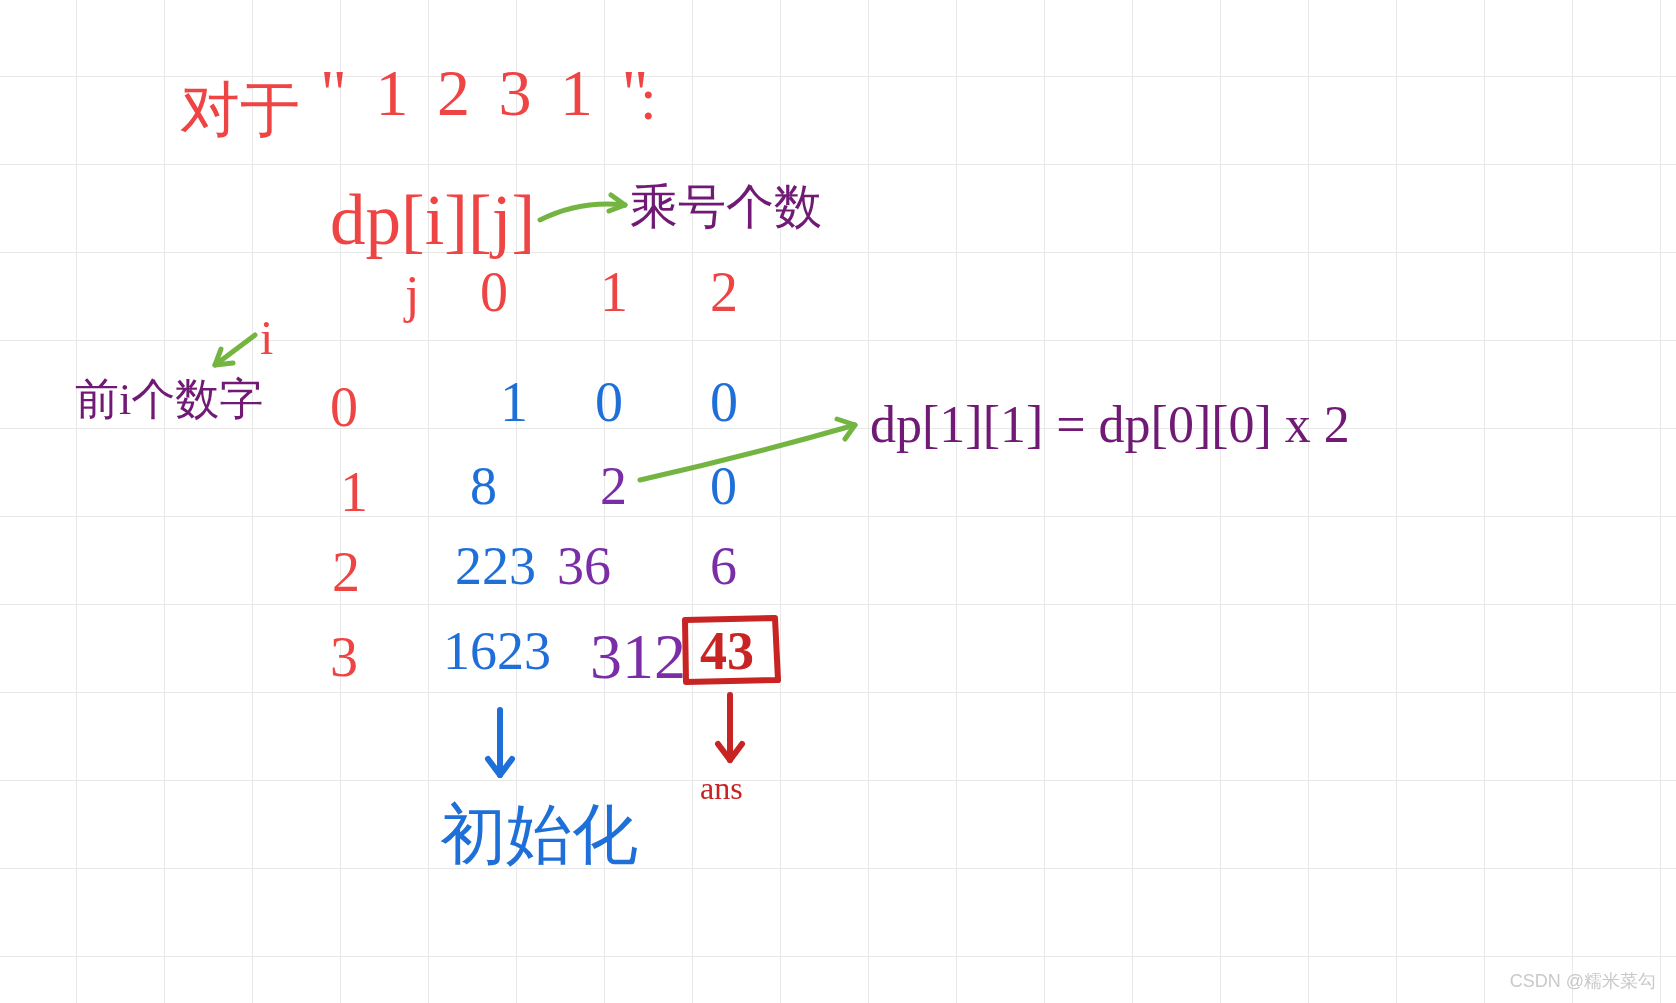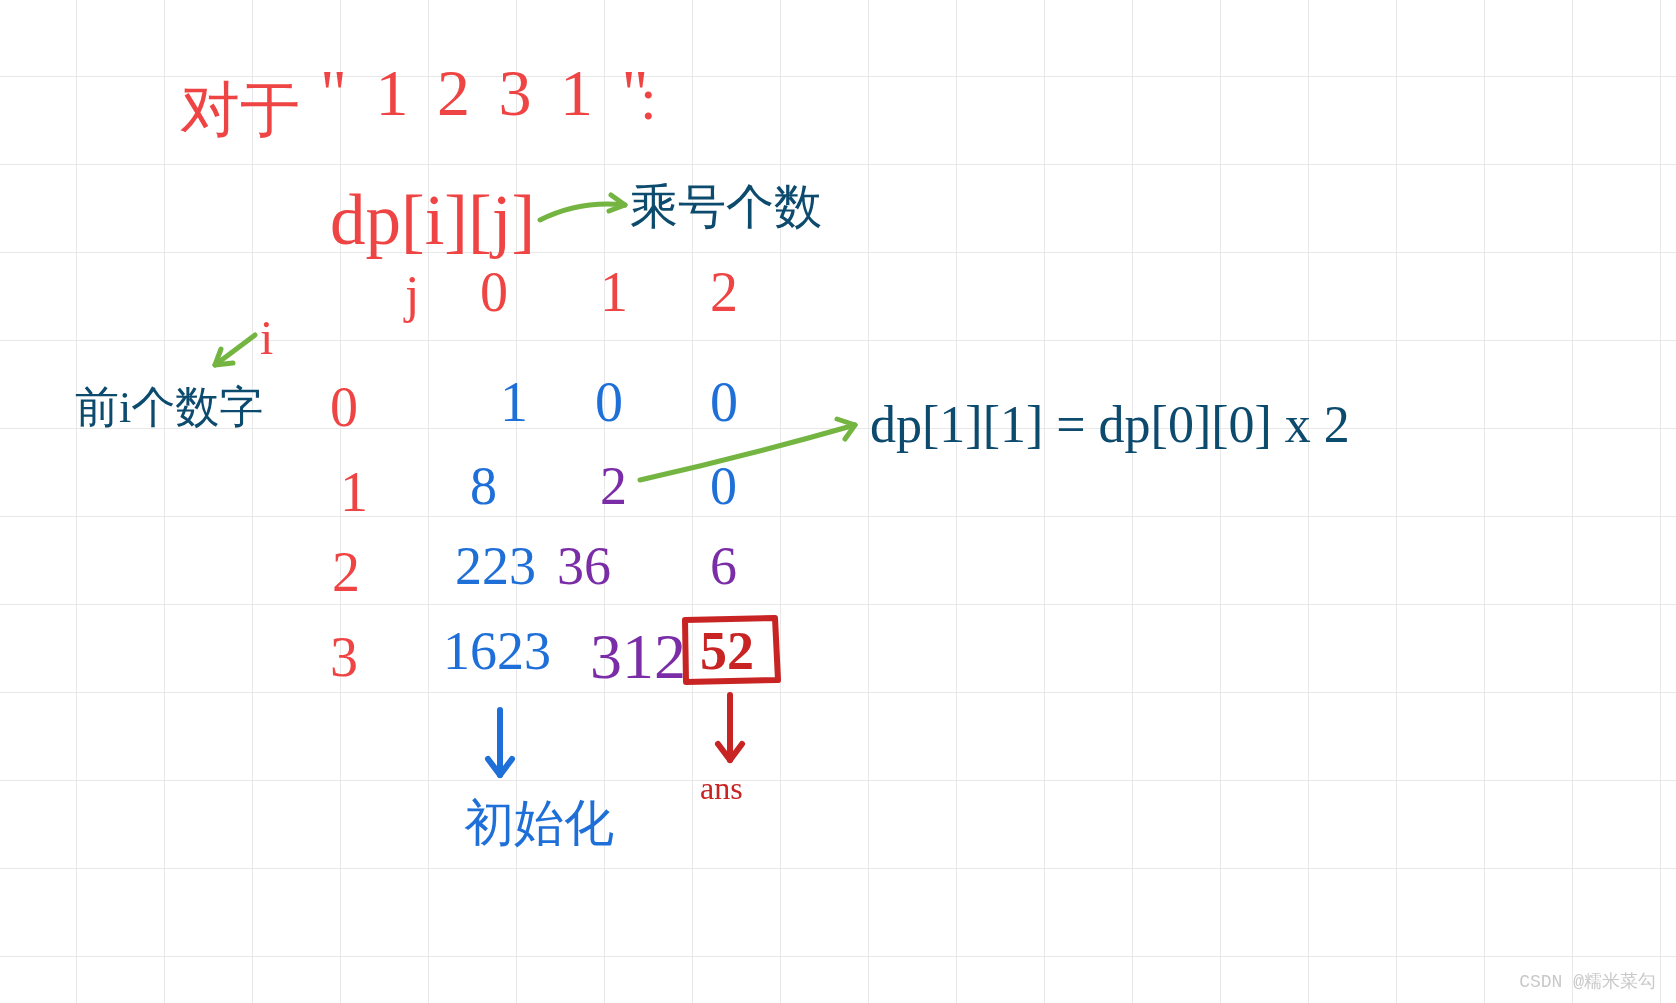--- a/index.html
+++ b/index.html
@@ -1,25 +1,25 @@
 <!DOCTYPE html>
 <html><head>
 <meta charset="utf-8">
 <style>
   html,body{margin:0;padding:0;width:1676px;height:1003px;overflow:hidden;font-family:"Comic Sans MS","Segoe Script","Bradley Hand",cursive}
   .grid{position:absolute;inset:0;
     background-image:linear-gradient(#e8e8e8 1px,transparent 1px),linear-gradient(90deg,#e8e8e8 1px,transparent 1px);
     background-size:88px 88px;background-position:-12px -12px}
   .t{position:absolute;white-space:nowrap}
   .black{color:#ef4444}
-  .green{color:#0c4a6e}
+  .green{color:#701a75}
   .blue{color:#1f6fd8}
   .purple{color:#7a2da6}
   .red{color:#c82424}
-  .wm{position:absolute;right:20px;bottom:10px;color:#c9c9c9;font-family:Liberation Mono, monospace;font-size:18px}
+  .wm{position:absolute;right:20px;bottom:10px;color:#c9c9c9;font-family:Liberation Sans, sans-serif;font-size:18px}
   svg{position:absolute;inset:0;width:1676px;height:1003px;pointer-events:none}
 </style>
 </head>
 <body>
 
 <div class="grid"></div>
 
 <div class="t black" style="left:180px;top:70px;font-size:60px">对于</div>
 <div class="t black" style="left:320px;top:55px;font-size:66px;letter-spacing:6px">" 1 2 3 1 "</div>
 <div class="t black" style="left:640px;top:65px;font-size:60px">:</div>
@@ -45,27 +45,27 @@
 <div class="t blue" style="left:470px;top:455px;font-size:54px">8</div>
 <div class="t purple" style="left:600px;top:455px;font-size:54px">2</div>
 <div class="t blue" style="left:710px;top:455px;font-size:54px">0</div>
 
 <div class="t blue" style="left:455px;top:535px;font-size:54px">223</div>
 <div class="t purple" style="left:557px;top:535px;font-size:54px">36</div>
 <div class="t purple" style="left:710px;top:535px;font-size:54px">6</div>
 
 <div class="t blue" style="left:443px;top:620px;font-size:54px">1623</div>
 <div class="t purple" style="left:590px;top:620px;font-size:64px">312</div>
-<div class="t red" style="left:700px;top:620px;font-size:54px;font-weight:bold">52</div>
+<div class="t red" style="left:700px;top:620px;font-size:54px;font-weight:bold">43</div>
 
 <div class="t green" style="left:630px;top:175px;font-size:48px">乘号个数</div>
-<div class="t green" style="left:75px;top:378px;font-size:44px">前i个数字</div>
+<div class="t green" style="left:75px;top:370px;font-size:44px">前i个数字</div>
 <div class="t green" style="left:870px;top:395px;font-size:52px">dp[1][1] = dp[0][0] x 2</div>
 
-<div class="t blue" style="left:464px;top:790px;font-size:50px">初始化</div>
+<div class="t blue" style="left:440px;top:790px;font-size:66px">初始化</div>
 
 <div class="t red" style="left:700px;top:770px;font-size:32px">ans</div>
 
 <div class="wm">CSDN @糯米菜勾</div>
 
 <svg>
 
   <path d="M 540 220 Q 580 200 625 205" stroke="#74b542" stroke-width="5" fill="none" stroke-linecap="round"></path>
   <path d="M 625 205 l -14 -10 M 625 205 l -16 6" stroke="#74b542" stroke-width="5" fill="none" stroke-linecap="round"></path>
 

